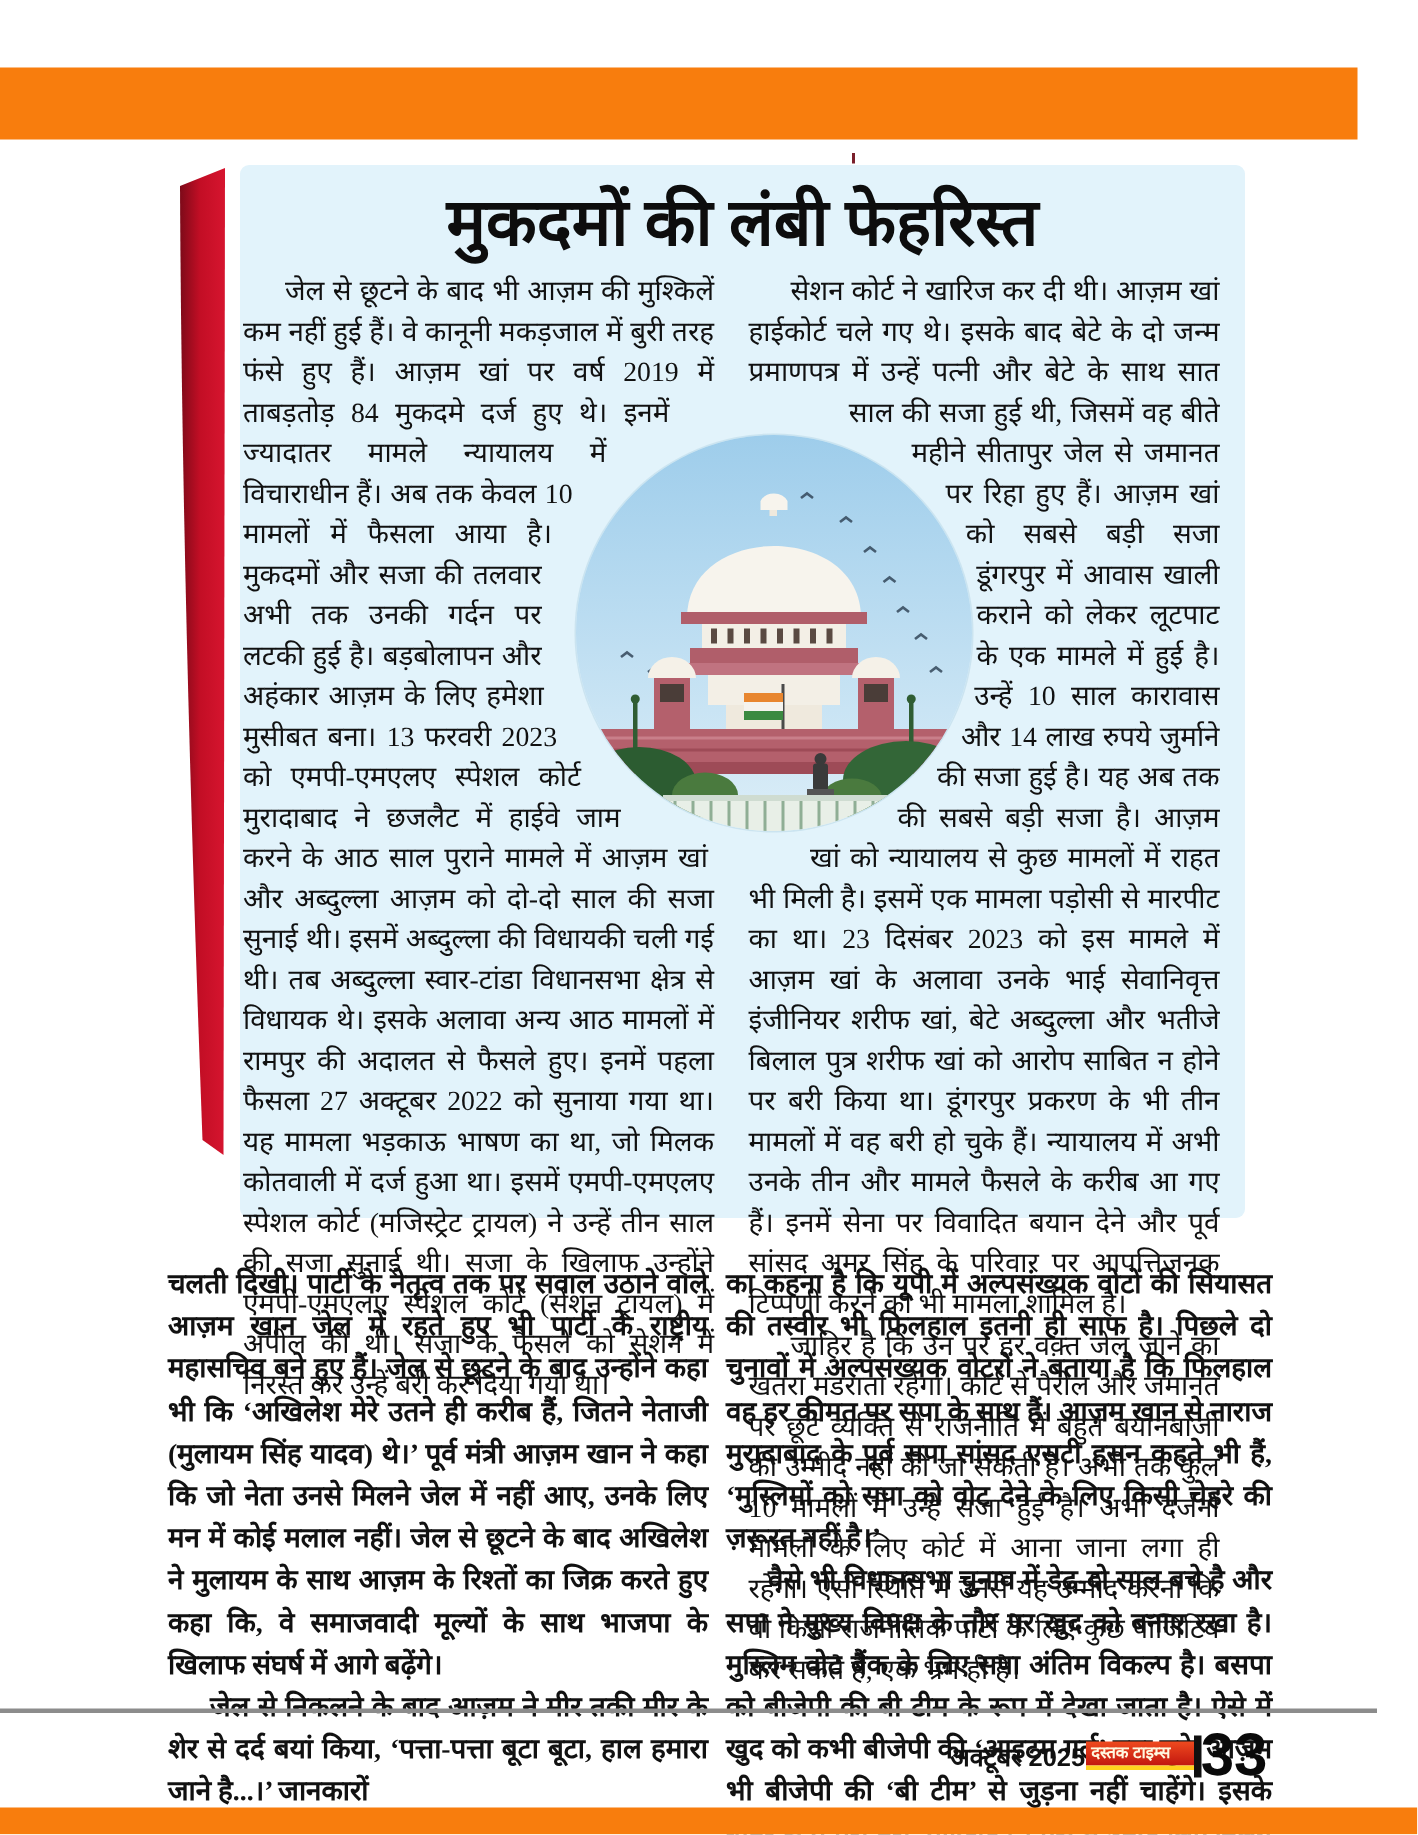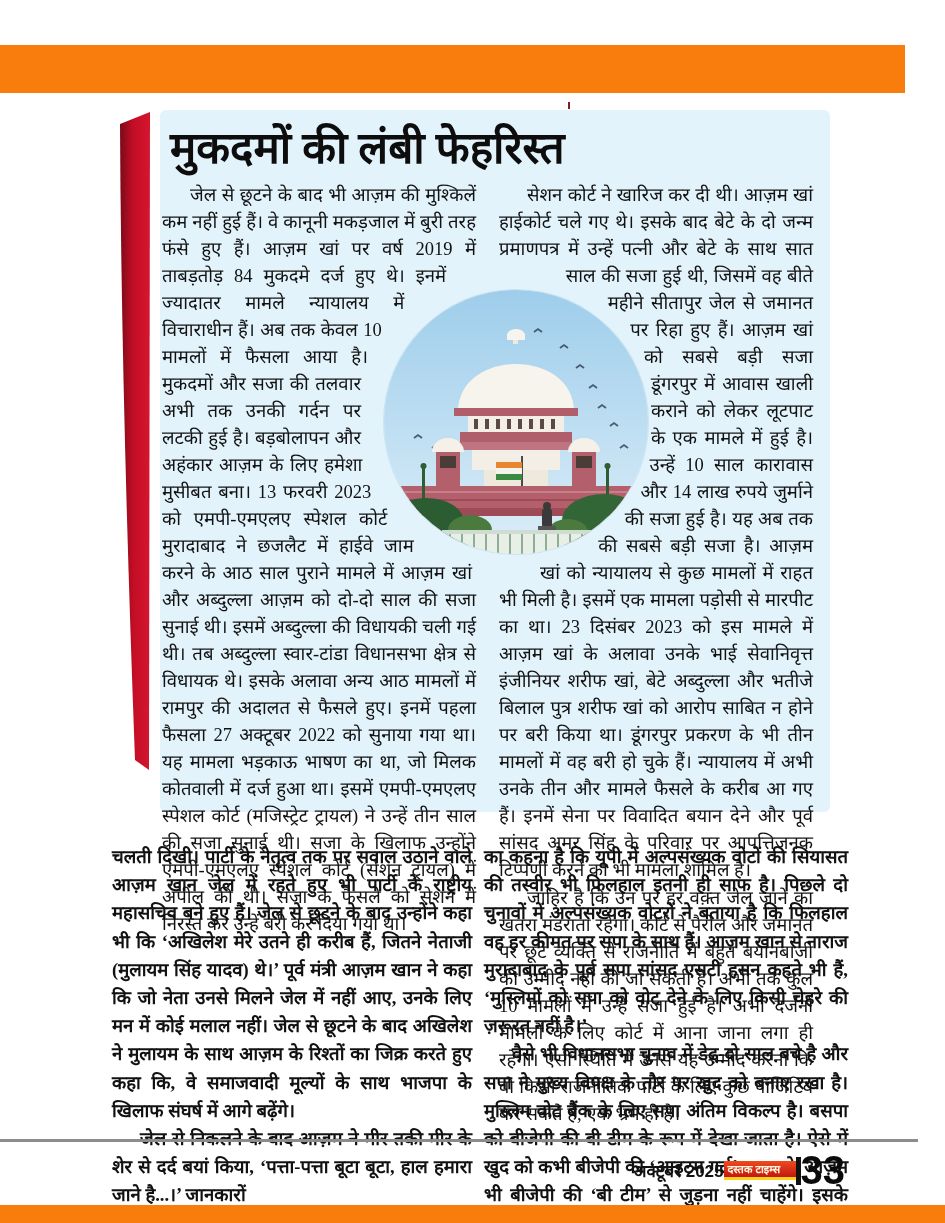--- a/index.html
+++ b/index.html
@@ -6,21 +6,21 @@
   body{background:#ffffff;font-family:"Liberation Serif","DejaVu Serif",serif;}
   .page{position:relative;width:945px;height:1223px;background:#ffffff;overflow:hidden;margin:0 auto;}
 
   
   .top-bar{position:absolute;left:0;top:45px;width:905px;height:48px;background:#f87d0d;}
   .bottom-bar{position:absolute;left:0;top:1205px;width:945px;height:18px;background:#f87d0d;}
   .tiny-mark{position:absolute;left:568px;top:102px;width:2px;height:7px;background:#7a1f2b;}
 
   
   .article-box{position:absolute;left:160px;top:110px;width:670px;height:702px;background:#e2f3fb;border-radius:6px;}
-  .article-title{margin:14px 10px 8px 10px;text-align:left;font-size:44px;line-height:50px;font-weight:bold;color:#0d0d0d;letter-spacing:0px;}
+  .article-title{margin:14px 10px 8px 10px;text-align:center;font-size:44px;line-height:50px;font-weight:bold;color:#0d0d0d;letter-spacing:0px;}
   .cols{display:flex;gap:23px;padding:0 2px;}
   .col{width:314px;font-size:18.5px;line-height:27px;text-align:justify;color:#111;}
   .col p{margin:0;text-indent:28px;}
   .col p + p{margin-top:1px;}
 
   
   .spacer-left{float:right;width:115px;height:385px;shape-outside:circle(142px at 140px 239px);}
   .spacer-right{float:left;width:152px;height:385px;shape-outside:circle(142px at 12px 239px);}
 
   

